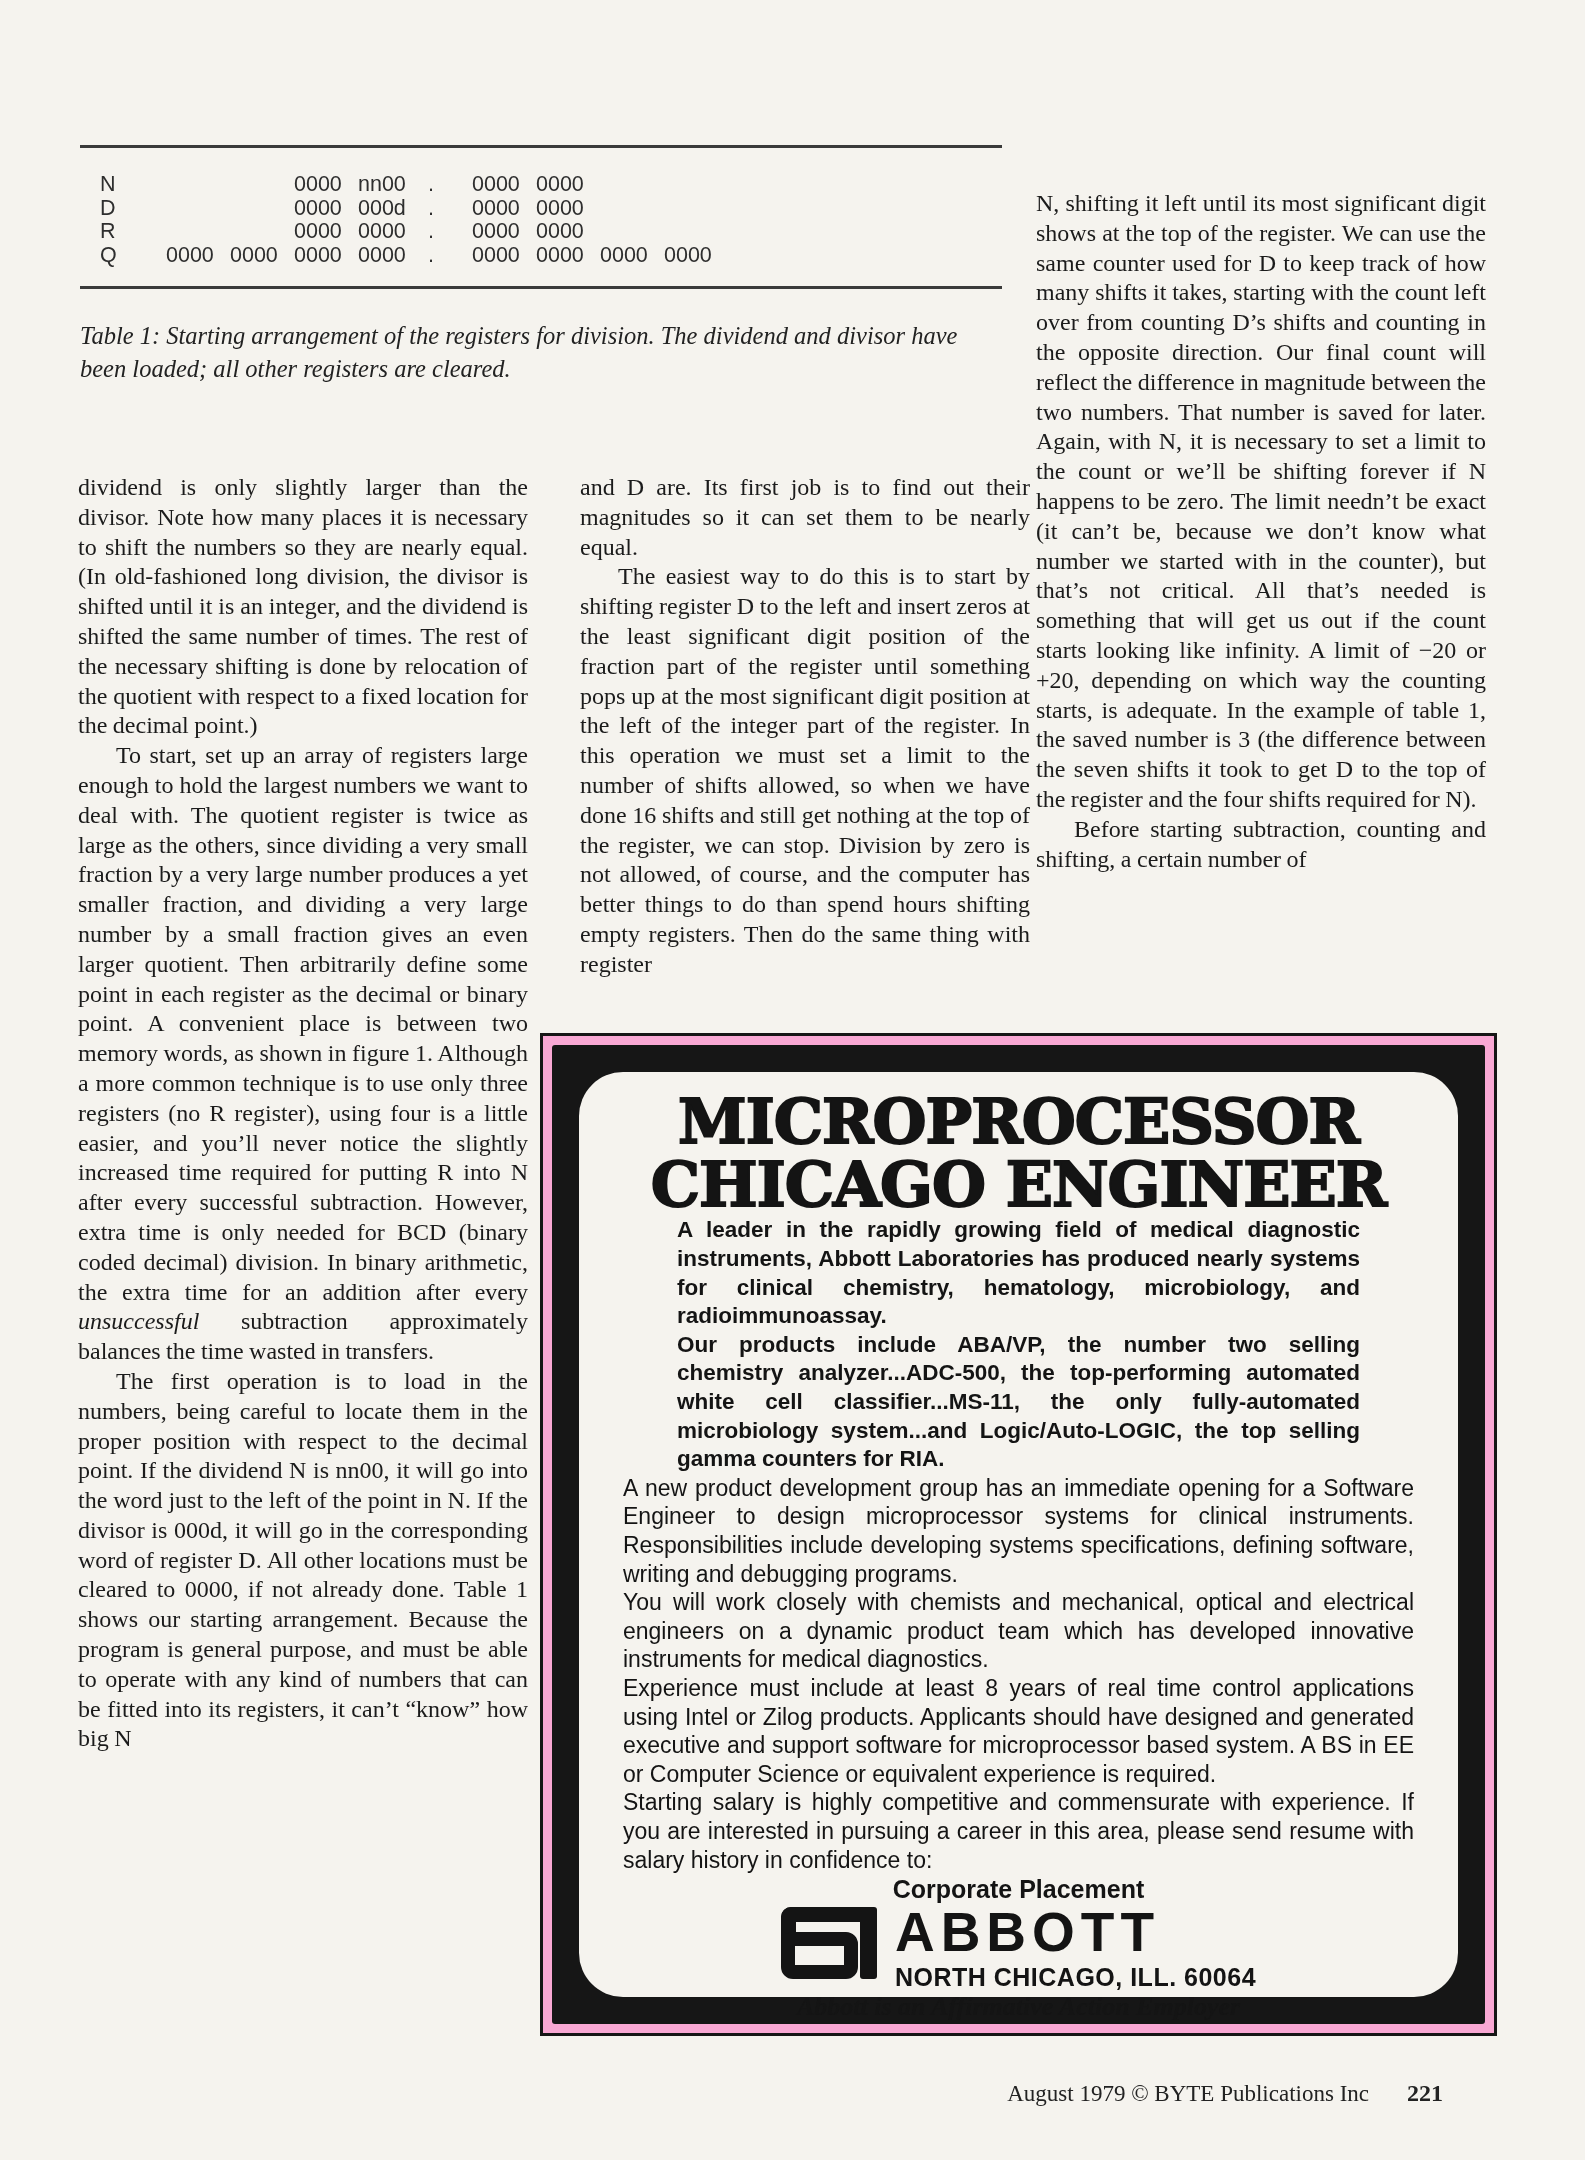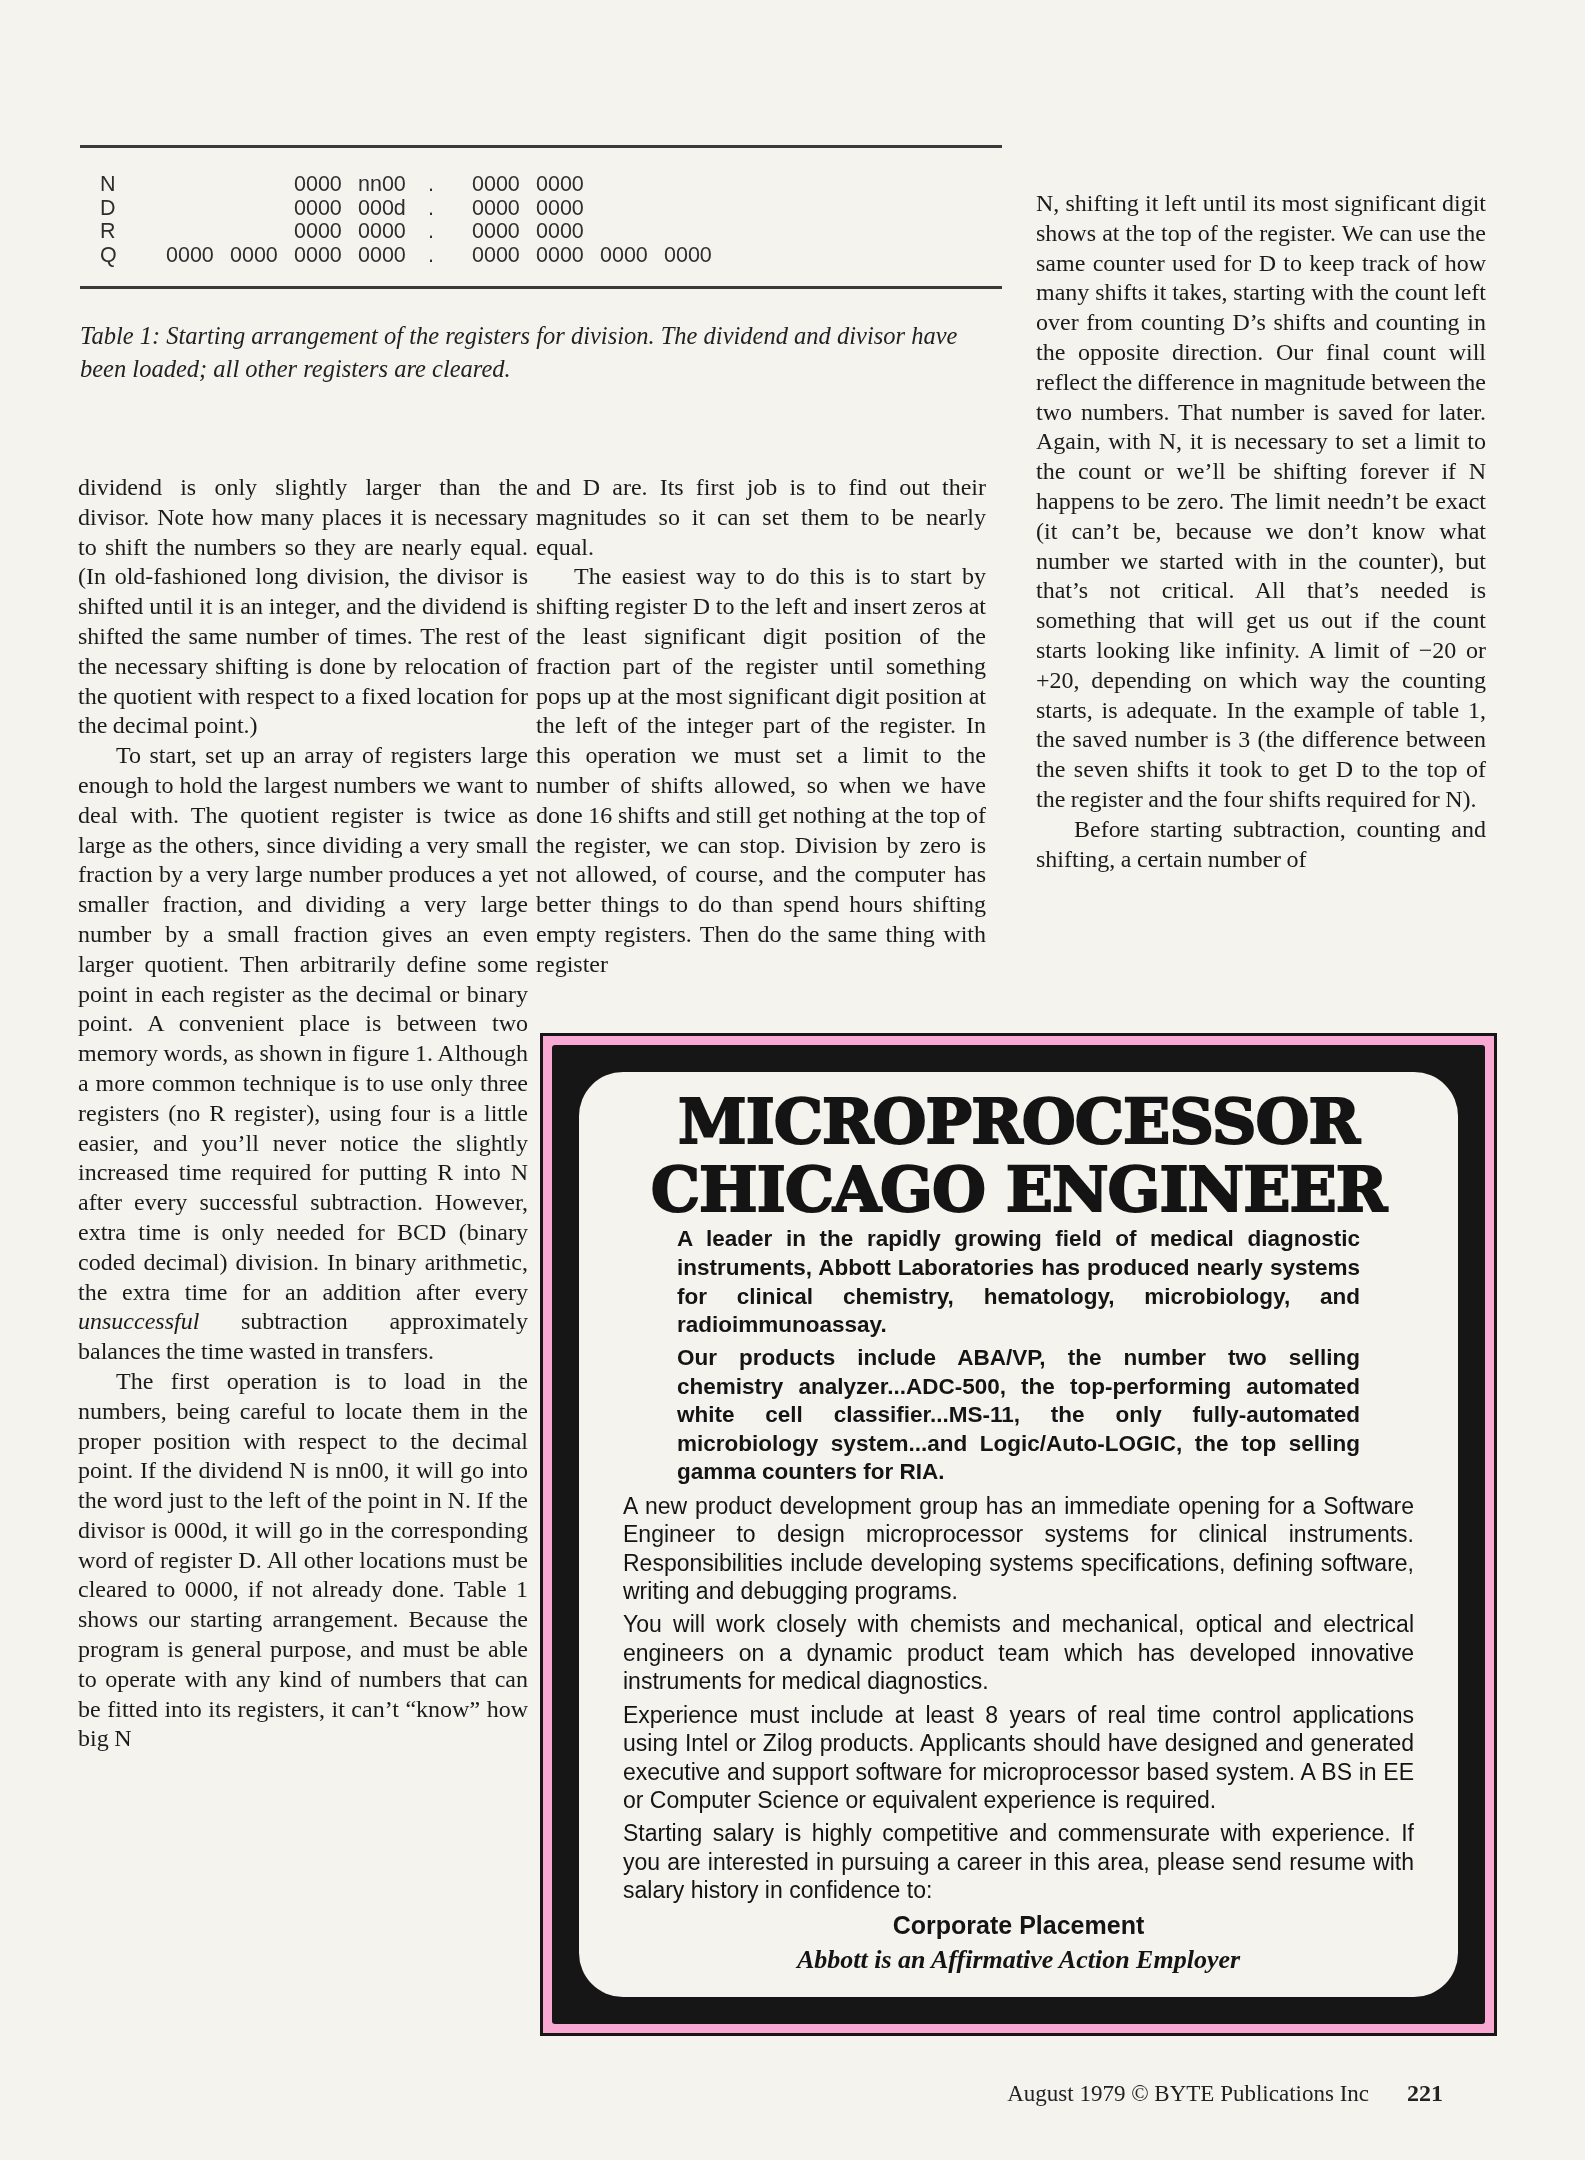--- a/index.html
+++ b/index.html
@@ -16,21 +16,21 @@
           font-size:21.5px;color:#2e2e2e;}
   .t-row{display:flex;height:23.5px;align-items:baseline;}
   .t-label{width:70px;padding-left:20px;box-sizing:border-box;flex:none;}
   .t-cell{width:64px;padding-left:16px;box-sizing:border-box;flex:none;white-space:nowrap;}
   .t-dot{width:50px;text-align:center;flex:none;}
   .t-caption{margin-top:30px;font-style:italic;font-size:24.5px;line-height:33px;
              color:#222;width:922px;text-align:left;}
   
   .col{position:absolute;width:450px;margin-top:37px;}
   #col-left{left:78px;top:436px;}
-  #col-mid{left:536px;top:436px;}
+  #col-mid{left:580px;top:436px;}
   #col-right{left:1036px;top:152px;}
   .col p{margin:0;font-size:24px;line-height:29.8px;text-align:justify;
          word-spacing:-0.5px;}
   .col p.indent{text-indent:38px;}
   .col i{font-style:italic;}
   
   #ad{position:absolute;left:540px;top:1033px;width:957px;height:1003px;
       box-sizing:border-box;border:3px solid #161616;padding:9px;
       background:#f9a8d4;z-index:5;}
   #ad-frame{background:#161616;height:100%;box-sizing:border-box;
@@ -146,20 +146,32 @@
       <div class="ad-headline">CHICAGO ENGINEER</div>
       <p class="ad-p bold">A leader in the rapidly growing field of medical diagnostic instruments, Abbott Laboratories has produced nearly systems for clinical chemistry, hematology, microbiology, and radioimmunoassay.</p>
       <p class="ad-p bold">Our products include ABA/VP, the number two selling chemistry analyzer...ADC-500, the top-performing automated white cell classifier...MS-11, the only fully-automated microbiology system...and Logic/Auto-LOGIC, the top selling gamma counters for RIA.</p>
       <p class="ad-p">A new product development group has an immediate opening for a Software Engineer to design microprocessor systems for clinical instruments. Responsibilities include developing systems specifications, defining software, writing and debugging programs.</p>
       <p class="ad-p">You will work closely with chemists and mechanical, optical and electrical engineers on a dynamic product team which has developed innovative instruments for medical diagnostics.</p>
       <p class="ad-p">Experience must include at least 8 years of real time control applications using Intel or Zilog products. Applicants should have designed and generated executive and support software for microprocessor based system. A BS in EE or Computer Science or equivalent experience is required.</p>
       <p class="ad-p">Starting salary is highly competitive and commensurate with experience. If you are interested in pursuing a career in this area, please send resume with salary history in confidence to:</p>
       <div class="ad-contact">
         <div>Corporate Placement</div>
       </div>
+      <div class="logo-row">
+        <div class="a-mark">
+          <div class="a-topbar"></div>
+          <div class="a-hook"></div>
+          <div class="a-stem"></div>
+          <div class="a-bowl"></div>
+        </div>
+        <div>
+          <div class="wordmark">ABBOTT</div>
+          <div class="w-address">NORTH CHICAGO, ILL. 60064</div>
+        </div>
+      </div>
       <div class="ad-tagline">Abbott is an Affirmative Action Employer</div>
     </div>
   </div>
 </div>
 
 <div id="footer">
   <span>August 1979 © BYTE Publications Inc</span><span class="pageno">221</span>
 </div>
 
 </body></html>

